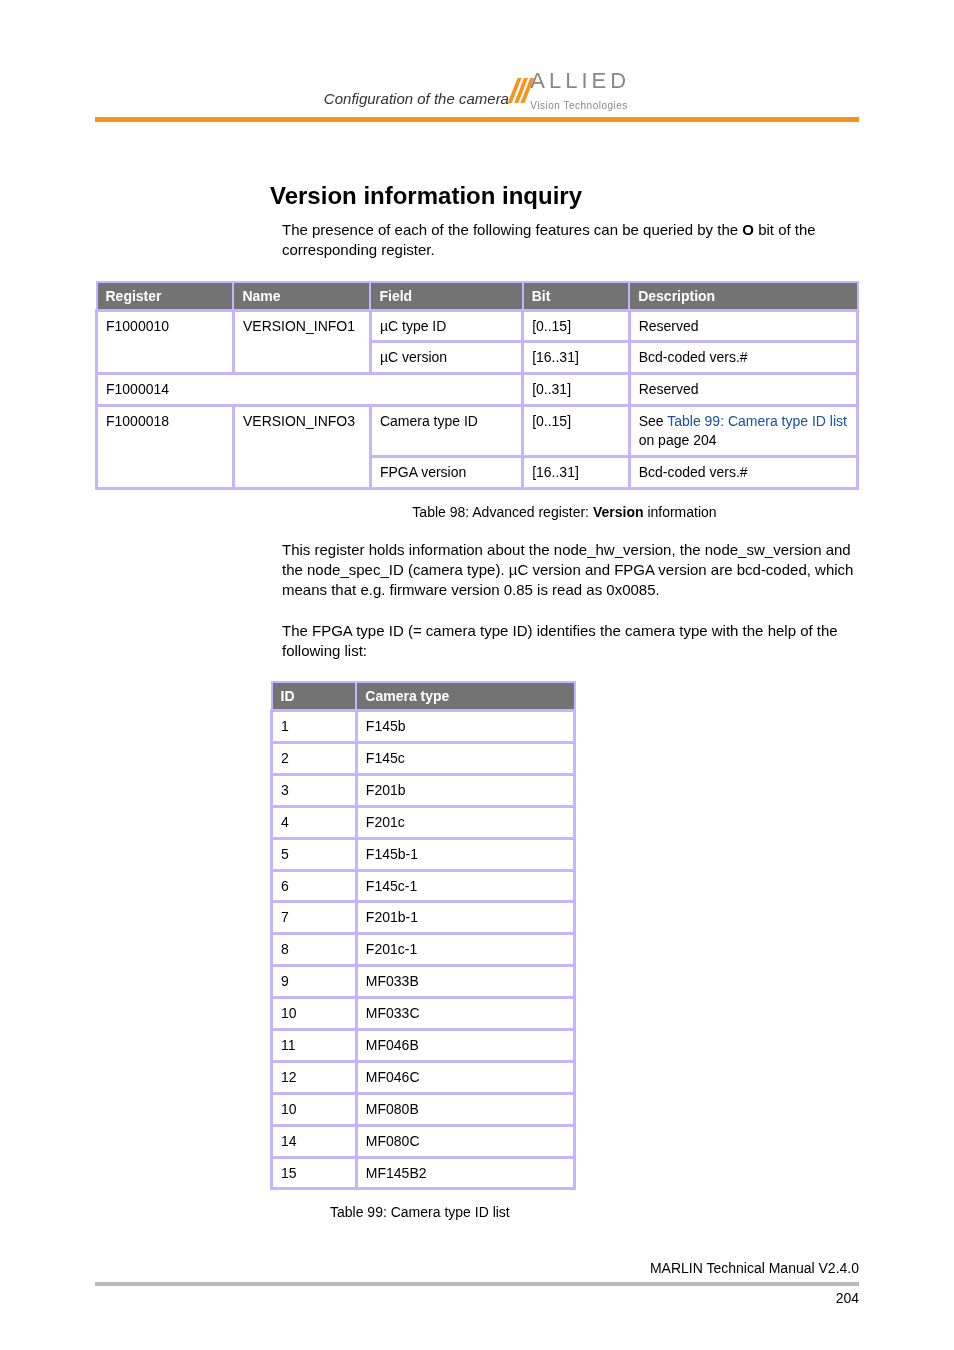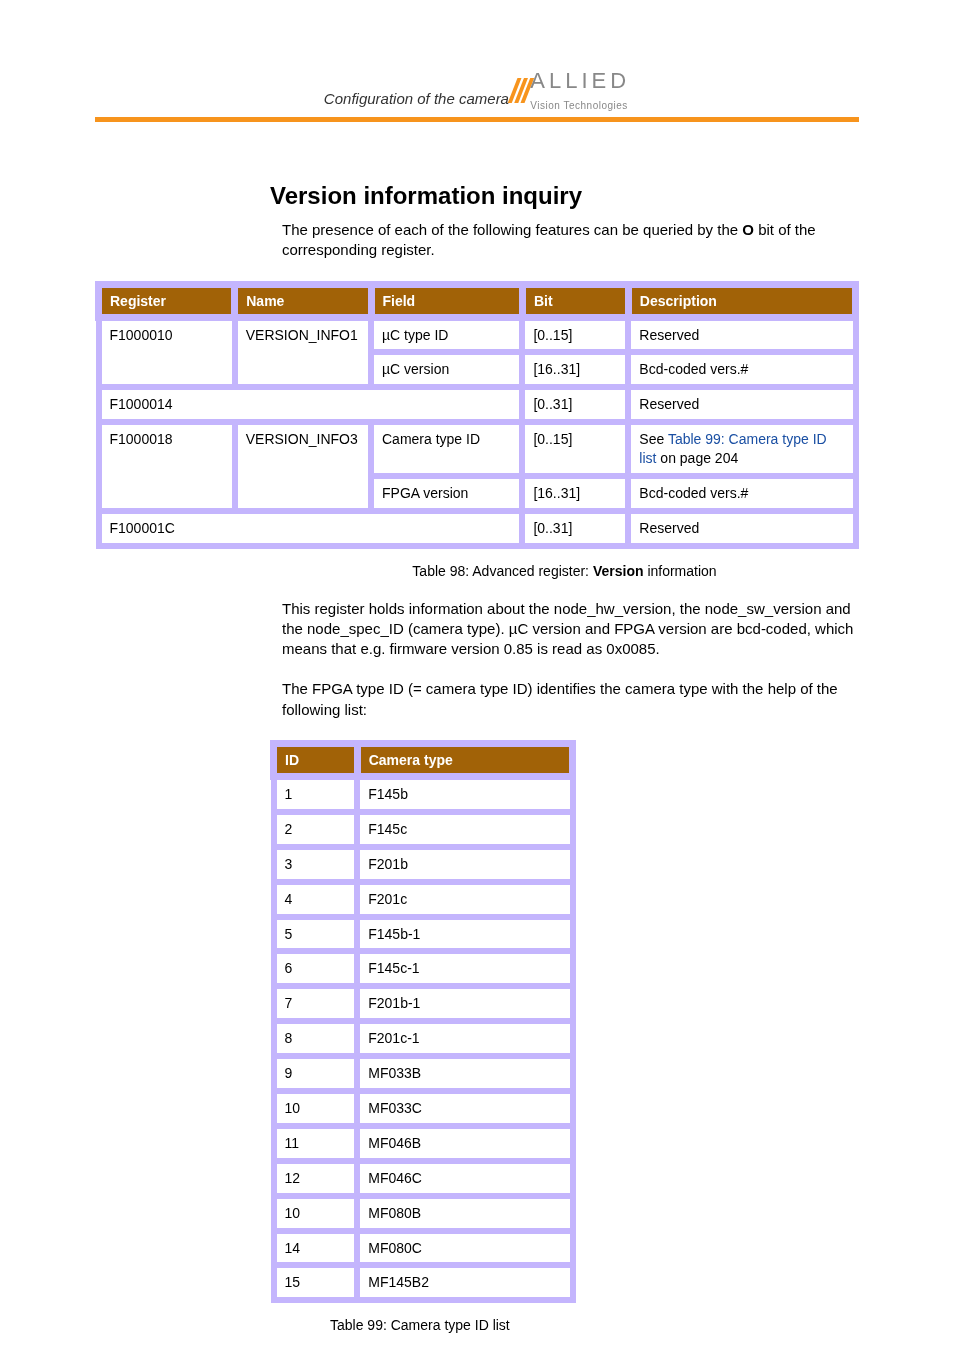--- a/index.html
+++ b/index.html
@@ -76,29 +76,29 @@
   }
   table {
     border-collapse: collapse;
     font-size: 14px;
     margin-bottom: 14px;
   }
   table.full {
     width: 100%;
   }
   th {
-    background: #a16207;
+    background: #737373;
     color: #fff;
     font-weight: bold;
     text-align: left;
     padding: 5px 8px;
-    border: 7px solid #c4b5fd;
+    border: 2px solid #c4b5fd;
   }
   td {
-    border: 6px solid #c4b5fd;
+    border: 3px solid #c4b5fd;
     padding: 5px 8px;
     vertical-align: top;
     line-height: 1.35;
   }
   .no-bottom { border-bottom: none; }
   .no-top { border-top: none; }
   .table-caption {
     text-align: center;
     font-size: 14px;
     margin: 8px 0 20px 0;
@@ -197,25 +197,20 @@
         <td>
           <span>See </span><span class="link">Table 99: Camera type ID list</span><span> on page 204</span>
         </td>
       </tr>
       <tr>
         <td class="no-top"></td>
         <td class="no-top"></td>
         <td>FPGA version</td>
         <td>[16..31]</td>
         <td>Bcd-coded vers.#</td>
-      </tr>
-      <tr>
-        <td colspan="3">F100001C</td>
-        <td>[0..31]</td>
-        <td>Reserved</td>
       </tr>
     </tbody>
   </table>
 
   <div class="content-indent">
     <div class="table-caption">
       <span>Table 98: Advanced register: </span><b>Version</b><span> information</span>
     </div>
     <p class="body">This register holds information about the node_hw_version, the node_sw_version and the node_spec_ID (camera type). µC version and FPGA version are bcd-coded, which means that e.g. firmware version 0.85 is read as 0x0085.</p>
     <p class="body">The FPGA type ID (= camera type ID) identifies the camera type with the help of the following list:</p>

